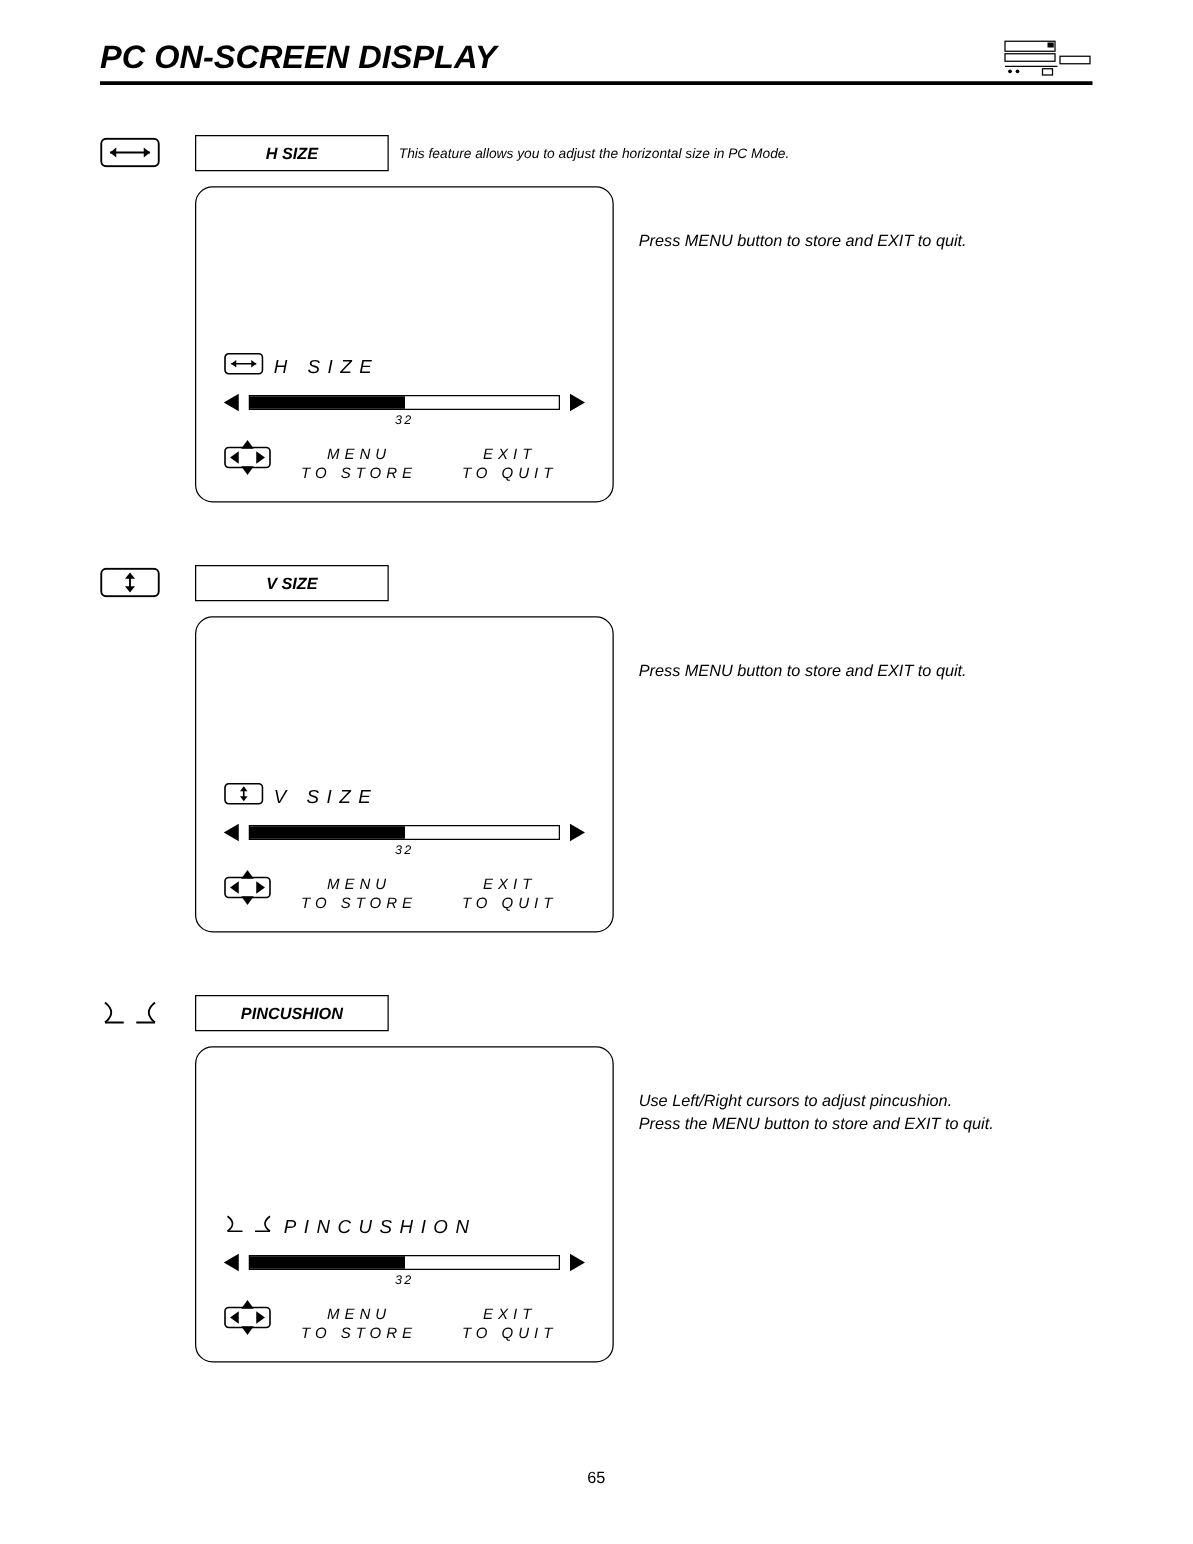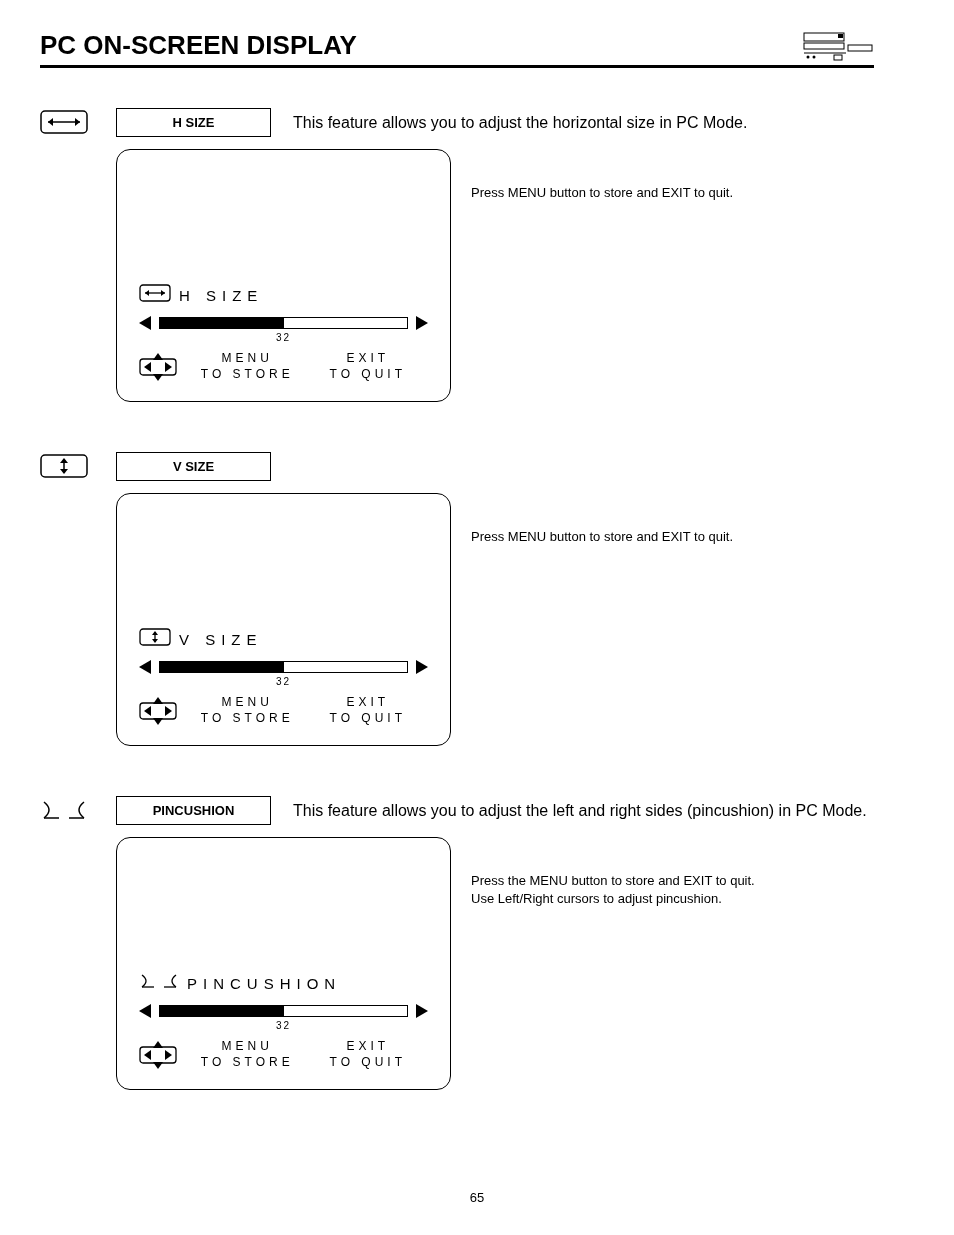--- a/index.html
+++ b/index.html
@@ -7,21 +7,22 @@
     font-family: Arial, Helvetica, sans-serif;
     margin: 0;
     padding: 0;
     background: #fff;
     color: #000;
     width: 954px;
     height: 1235px;
     position: relative;
   }
   .page {
-    padding: 30px 80px 30px 40px;
+    padding: 30px 80px 30px 80px;
+    font-style: italic;
   }
   .header-row {
     display: flex;
     align-items: center;
     border-bottom: 3px solid #000;
     padding-bottom: 4px;
     margin-bottom: 40px;
   }
   .page-title {
     font-size: 26px;
@@ -50,22 +51,22 @@
   }
   .title-box {
     border: 1px solid #000;
     padding: 6px 14px;
     font-weight: bold;
     font-size: 13px;
     min-width: 155px;
     text-align: center;
   }
   .title-desc {
-    font-size: 16px;
-    margin-left: 22px;
+    font-size: 11px;
+    margin-left: 8px;
   }
   .osd-row {
     display: flex;
     align-items: flex-start;
   }
   .osd-box {
     width: 335px;
     height: 253px;
     border: 1.5px solid #000;
     border-radius: 14px;
@@ -108,21 +109,21 @@
   }
   .slider-value {
     text-align: center;
     font-size: 10px;
     letter-spacing: 2px;
     margin-top: 2px;
     margin-bottom: 8px;
   }
   .footer-row {
     display: flex;
-    align-items: flex-start;
+    align-items: flex-end;
   }
   .dpad {
     width: 38px;
     flex-shrink: 0;
     margin-right: 10px;
   }
   .footer-cols {
     flex: 1;
     display: flex;
   }
@@ -133,21 +134,21 @@
     letter-spacing: 4px;
     line-height: 1.3;
   }
   .detail-text {
     font-size: 13px;
     line-height: 1.4;
     margin-top: 35px;
   }
   .page-number {
     position: absolute;
-    bottom: 30px;
+    bottom: 46px;
     left: 0; right: 0;
     text-align: center;
     font-size: 13px;
     margin-top: 27px;
   }
   .tri-left, .tri-right { width: 0; height: 0; }
   .tri-left {
     border-top: 7px solid transparent;
     border-bottom: 7px solid transparent;
     border-right: 12px solid #000;
@@ -314,21 +315,20 @@
       <svg width="48" height="24" viewBox="0 0 48 24">
         <path d="M 4 4 Q 14 12 4 20" fill="none" stroke="#000" stroke-width="1.5"></path>
         <line x1="4" y1="20" x2="19" y2="20" stroke="#000" stroke-width="1.5"></line>
         <path d="M 44 4 Q 34 12 44 20" fill="none" stroke="#000" stroke-width="1.5"></path>
         <line x1="29" y1="20" x2="44" y2="20" stroke="#000" stroke-width="1.5"></line>
       </svg>
     </div>
     <div class="section-body">
       <div class="title-row">
         <div class="title-box">PINCUSHION</div>
-        <div class="title-desc">This feature allows you to adjust the left and right sides (pincushion) in PC Mode.</div>
       </div>
       <div class="osd-row">
         <div class="osd-box">
           <div class="osd-inner">
             <div class="osd-label-row">
               <span>
                 <svg width="40" height="18" viewBox="0 0 40 18">
                   <path d="M 3 3 Q 11 9 3 15" fill="none" stroke="#000" stroke-width="1.3"></path>
                   <line x1="3" y1="15" x2="15" y2="15" stroke="#000" stroke-width="1.3"></line>
                   <path d="M 37 3 Q 29 9 37 15" fill="none" stroke="#000" stroke-width="1.3"></path>
@@ -362,21 +362,21 @@
                 </div>
                 <div class="footer-col">
                   <div>EXIT</div>
                   <div>TO QUIT</div>
                 </div>
               </div>
             </div>
           </div>
         </div>
         <div class="detail-text">
+          <div>Use Left/Right cursors to adjust pincushion.</div>
           <div>Press the MENU button to store and EXIT to quit.</div>
-          <div>Use Left/Right cursors to adjust pincushion.</div>
         </div>
       </div>
     </div>
   </div>
 </div>
 
 <div class="page-number">65</div>
 
 </body></html>

